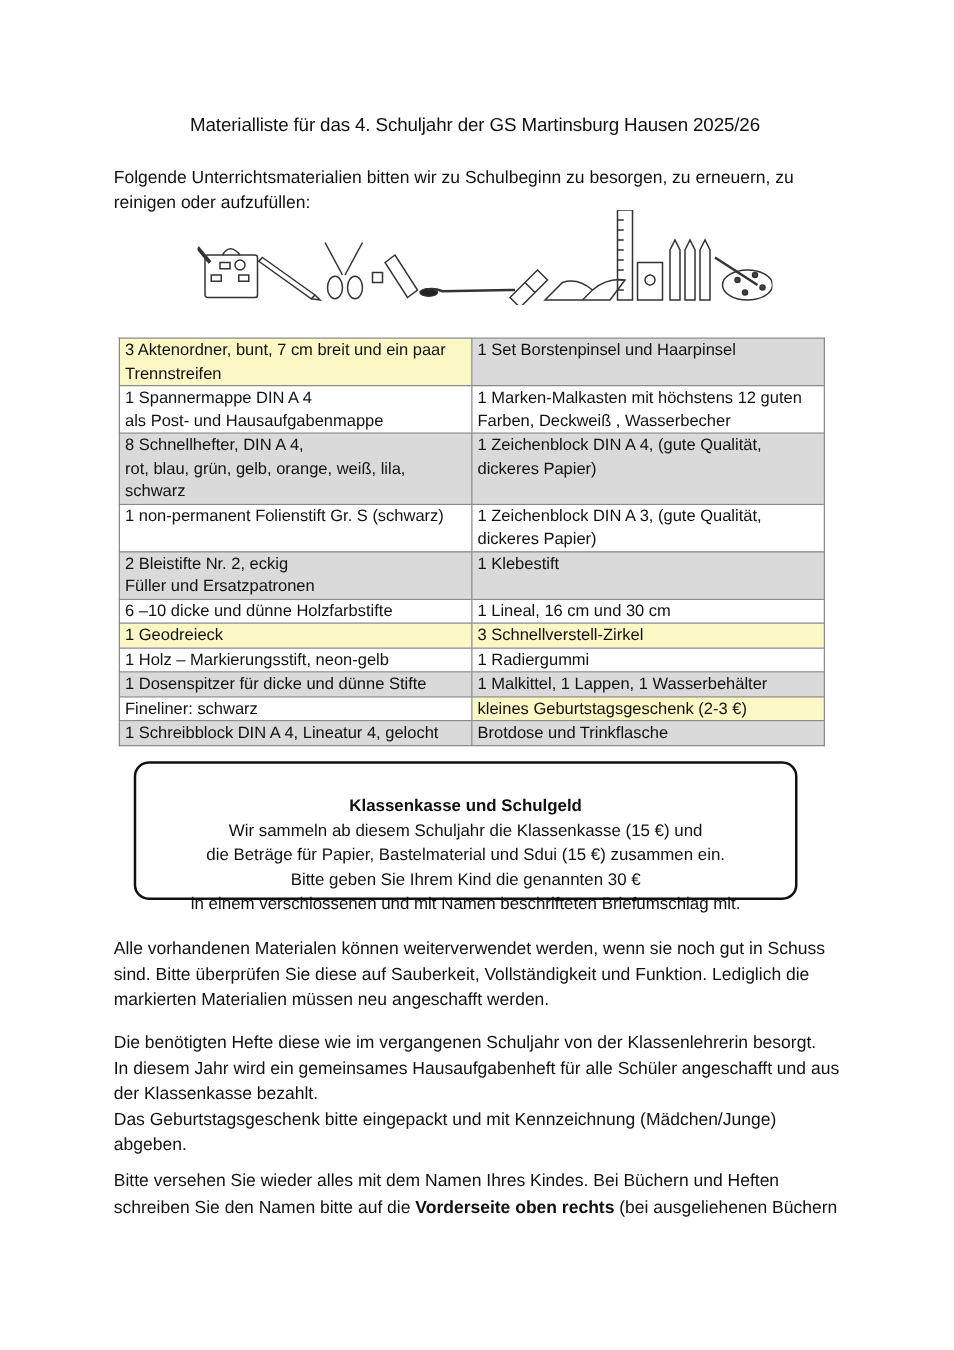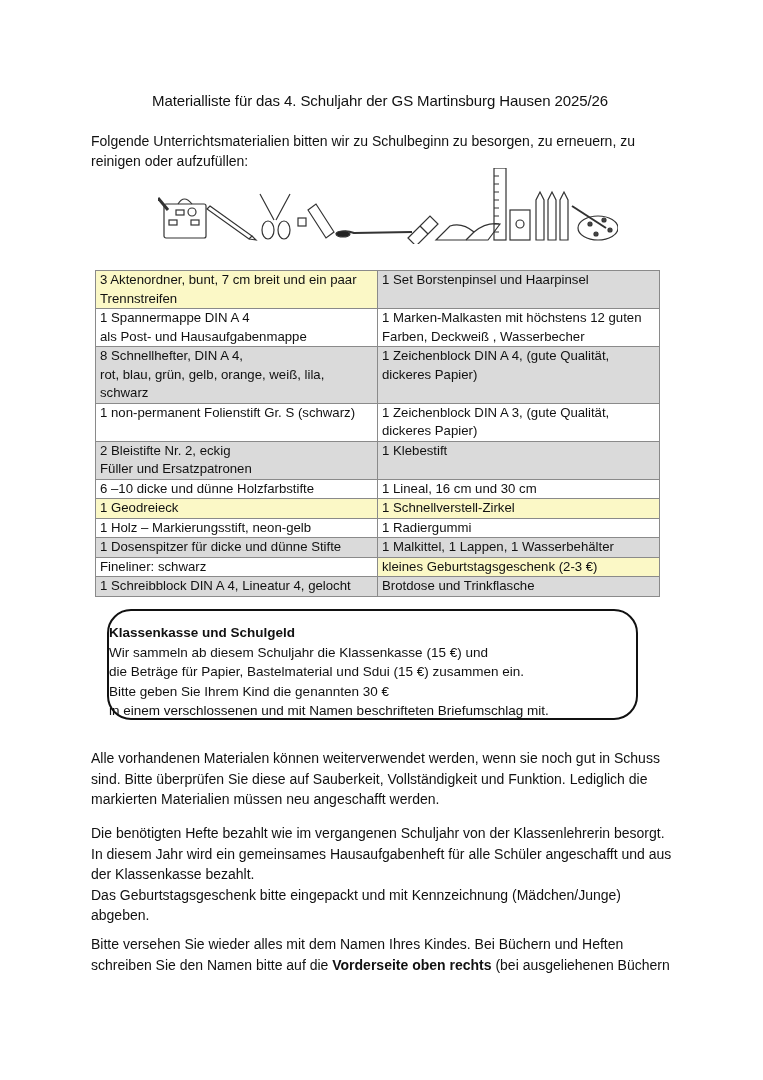--- a/index.html
+++ b/index.html
@@ -27,22 +27,22 @@
   }
   table.mat td {
     border: 1px solid #8a8a8a; padding: 0 4px 0 4px; vertical-align: top;
     width: 50%;
   }
   td.c-yellow { background: #fbf8c6; }
   td.c-grey { background: #dadada; }
   td.c-white { background: #ffffff; }
   .cashbox {
     position: absolute; left: 107px; top: 609px; width: 531px; height: 111px;
-    border: 2.5px solid #111; border-radius: 24px; box-sizing: border-box;
-    font-size: 13.5px; line-height: 19.5px; padding-top: 12px;
+    border: 2.5px solid #111; border-radius: 12px; box-sizing: border-box;
+    text-align: center; font-size: 13.5px; line-height: 19.5px; padding-top: 24px;
   }
   .cashbox .cb-title { font-weight: bold; }
   .para {
     position: absolute; left: 91px; width: 590px; font-size: 14px; line-height: 20.5px;
   }
   .para b { font-weight: bold; }
 </style>
 </head>
 <body>
 
@@ -134,21 +134,21 @@
         <td class="c-grey" style="white-space: pre-line;">2 Bleistifte Nr. 2, eckig
 Füller und Ersatzpatronen</td>
         <td class="c-grey" style="white-space: pre-line;">1 Klebestift</td>
       </tr>
       <tr>
         <td class="c-white" style="white-space: pre-line;">6 –10 dicke und dünne Holzfarbstifte</td>
         <td class="c-white" style="white-space: pre-line;">1 Lineal, 16 cm und 30 cm</td>
       </tr>
       <tr>
         <td class="c-yellow" style="white-space: pre-line;">1 Geodreieck</td>
-        <td class="c-yellow" style="white-space: pre-line;">1 Schnellverstell-Zirkel</td>
+        <td class="c-yellow" style="white-space: pre-line;">3 Schnellverstell-Zirkel</td>
       </tr>
       <tr>
         <td class="c-white" style="white-space: pre-line;">1 Holz – Markierungsstift,  neon-gelb</td>
         <td class="c-white" style="white-space: pre-line;">1 Radiergummi</td>
       </tr>
       <tr>
         <td class="c-grey" style="white-space: pre-line;">1 Dosenspitzer für dicke und dünne Stifte</td>
         <td class="c-grey" style="white-space: pre-line;">1 Malkittel, 1 Lappen, 1 Wasserbehälter</td>
       </tr>
       <tr>
@@ -166,18 +166,18 @@
   <div class="cb-title">Klassenkasse und Schulgeld</div>
   <div>Wir sammeln ab diesem Schuljahr die Klassenkasse (15 €) und</div>
   <div>die Beträge für Papier, Bastelmaterial und Sdui (15 €) zusammen ein.</div>
   <div>Bitte geben Sie Ihrem Kind die genannten 30 €</div>
   <div>in einem verschlossenen und mit Namen beschrifteten Briefumschlag mit.</div>
 </div>
 
 <div class="para" style="top:748px;">Alle vorhandenen Materialen können weiterverwendet werden, wenn sie noch gut in Schuss sind. Bitte überprüfen Sie diese auf Sauberkeit, Vollständigkeit und Funktion. Lediglich die markierten Materialien müssen neu angeschafft werden.</div>
 
 <div class="para" style="top:823px;">
-  <div>Die benötigten Hefte bezahlt wie im vergangenen Schuljahr von der Klassenlehrerin besorgt.</div>
+  <div>Die benötigten Hefte diese wie im vergangenen Schuljahr von der Klassenlehrerin besorgt.</div>
   <div>In diesem Jahr wird ein gemeinsames Hausaufgabenheft für alle Schüler angeschafft und aus der Klassenkasse bezahlt.</div>
   <div>Das Geburtstagsgeschenk bitte eingepackt und mit Kennzeichnung (Mädchen/Junge) abgeben.</div>
 </div>
 
 <div class="para" style="top:934px;"><span>Bitte versehen Sie wieder alles mit dem Namen Ihres Kindes. Bei Büchern und Heften schreiben Sie den Namen bitte auf die </span><b>Vorderseite oben rechts</b><span> (bei ausgeliehenen Büchern</span></div>
 
 </body></html>

